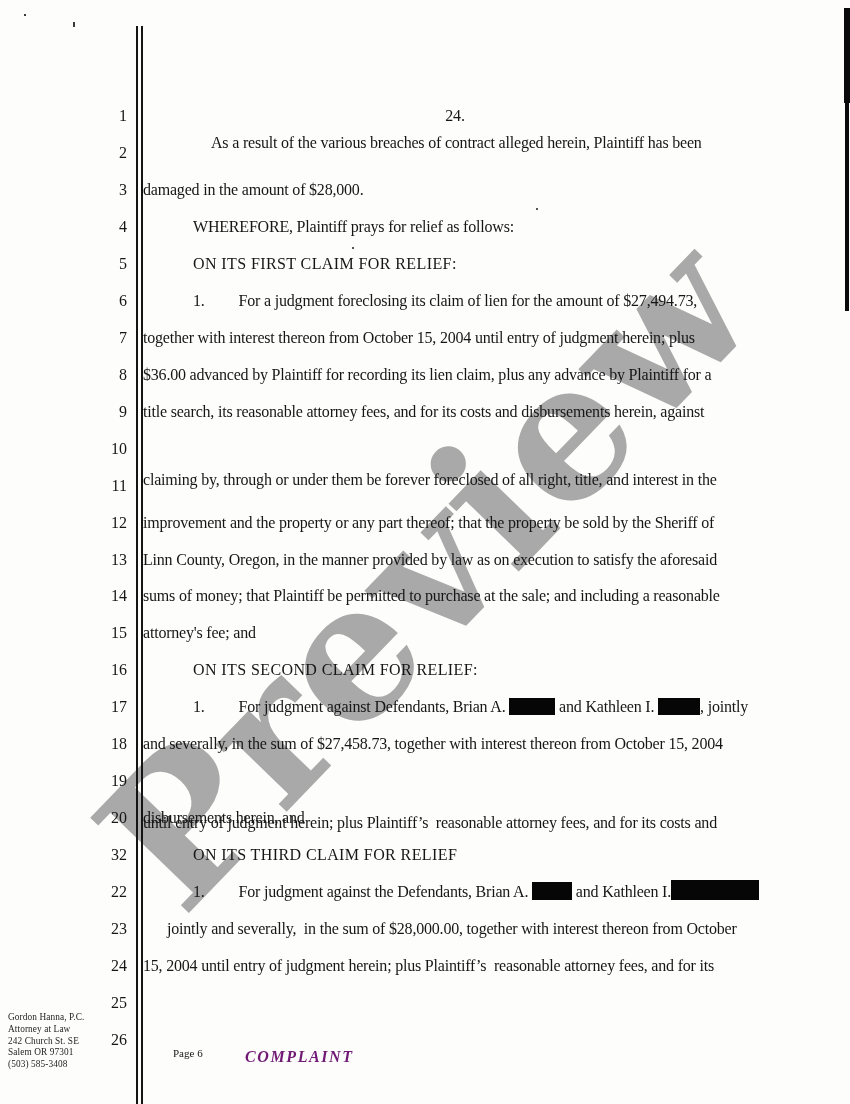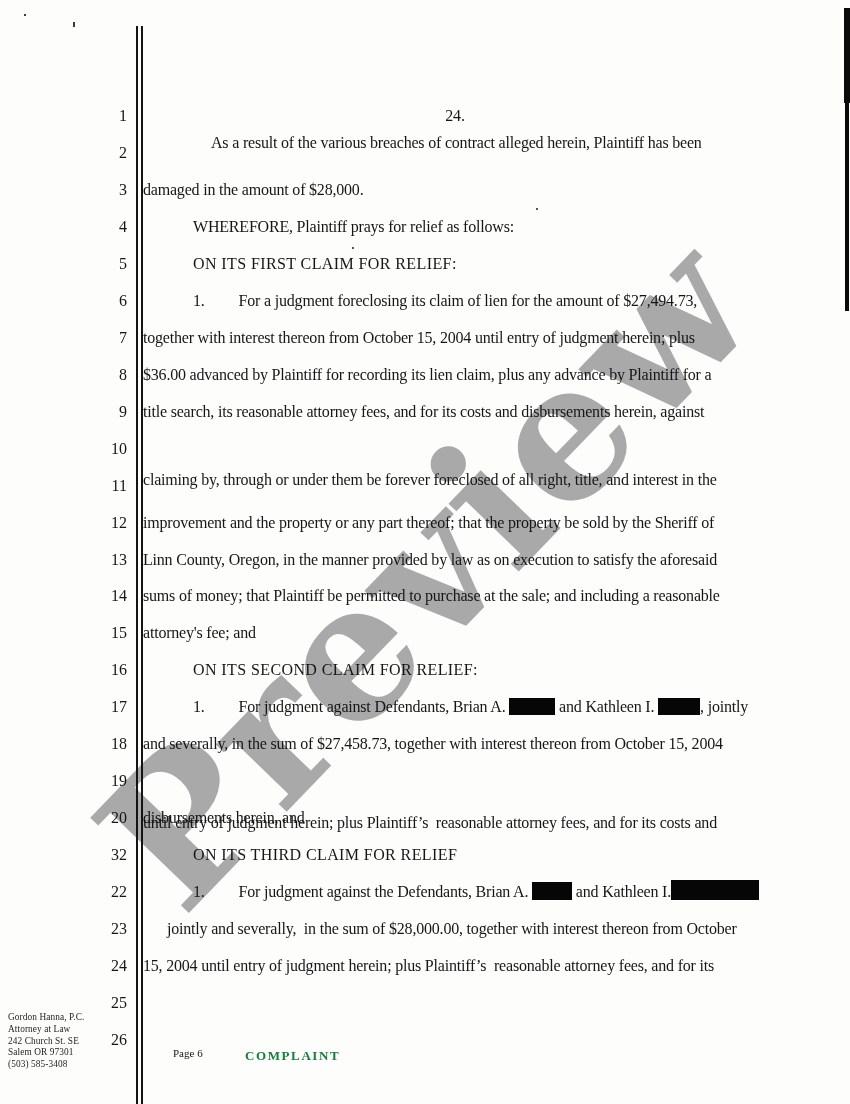--- a/index.html
+++ b/index.html
@@ -29,22 +29,22 @@
            letter-spacing:-0.2px;white-space:pre;color:#161616;}
   .docline.center{text-align:center;padding-left:0!important;}
   .docline.heading{letter-spacing:0.4px;}
   .gap{display:inline-block;}
   .redaction{display:inline-block;background:#060606;vertical-align:-3px;}
 
   
   .attorney{position:absolute;left:8px;top:1012px;font-size:9.3px;line-height:11.8px;
             color:#1d1d1d;z-index:2;letter-spacing:0.1px;}
   .page-label{position:absolute;left:141px;top:1047px;font-size:11px;color:#161616;z-index:4;margin-left:32px;}
-  .doc-label{position:absolute;left:245px;top:1048px;font-size:13px;font-weight:bold;
-             letter-spacing:1.6px;color:#15803d;z-index:2;}
+  .doc-label{position:absolute;left:245px;top:1048px;font-size:16px;font-weight:bold;
+             letter-spacing:1.6px;color:#701a75;z-index:2;font-style:italic;}
 
   
   .edge-strip-a{position:absolute;left:844px;top:8px;width:6px;height:95px;background:#0a0a0a;z-index:5;}
   .edge-strip-b{position:absolute;left:845px;top:103px;width:4px;height:208px;background:#0a0a0a;z-index:5;}
   .speck{position:absolute;background:#3a3a3a;z-index:2;}
   .speck.s1{left:73px;top:22px;width:2px;height:5px;}
   .speck.s2{left:24px;top:14px;width:2px;height:2px;}
   .speck.s3{left:536px;top:208px;width:2px;height:2px;background:#555;}
   .speck.s4{left:352px;top:247px;width:2px;height:2px;background:#555;}
 </style>

